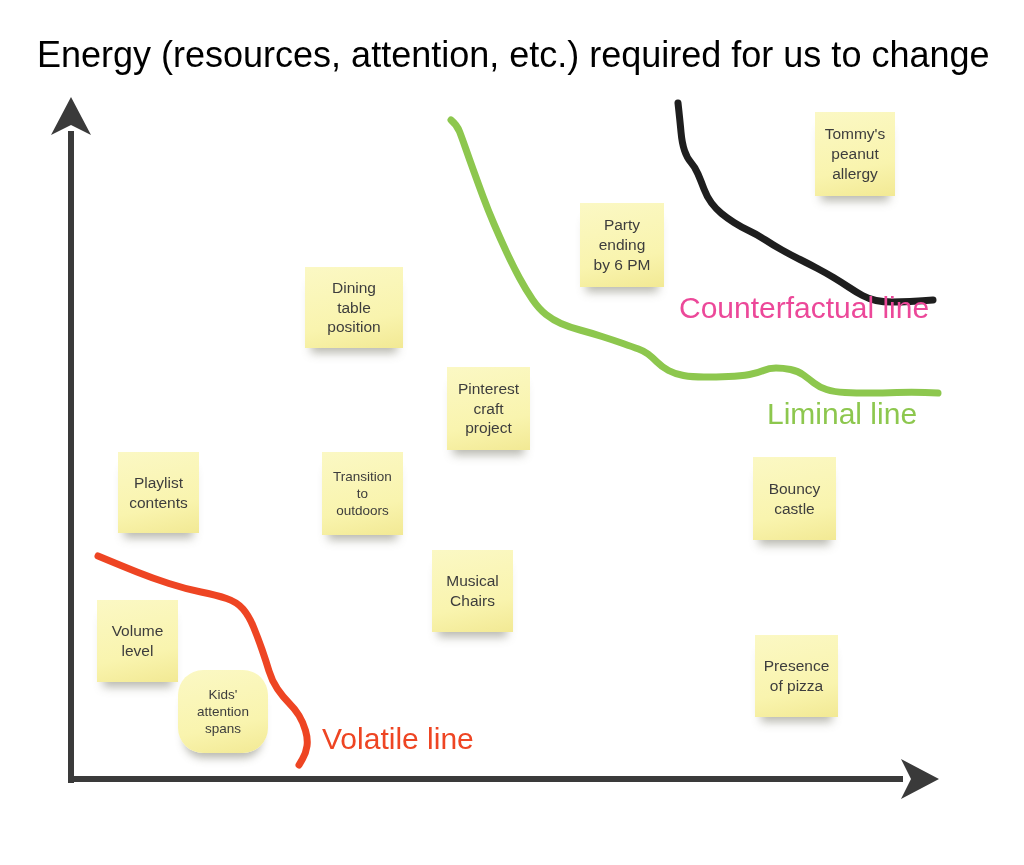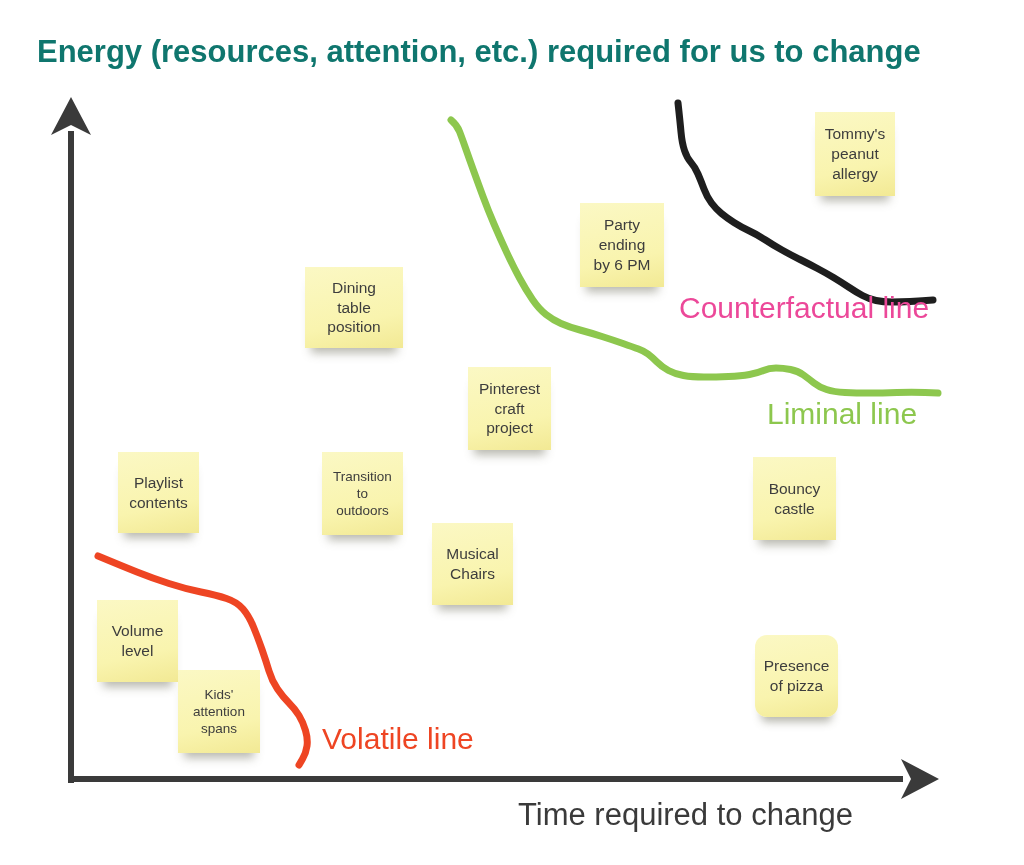--- a/index.html
+++ b/index.html
@@ -1,18 +1,18 @@
 <!DOCTYPE html>
 <html><head>
 <meta charset="utf-8">
 <style>
   html,body{margin:0;padding:0;background:#ffffff;}
   body{width:1024px;height:865px;overflow:hidden;font-family:"Liberation Sans","DejaVu Sans",sans-serif;}
   .canvas{position:relative;width:1024px;height:865px;background:#ffffff;}
-  .chart-title{position:absolute;left:37px;top:34px;font-size:31px;color:#0f766e;letter-spacing:0;white-space:nowrap;font-weight:bold;}
+  .chart-title{position:absolute;left:37px;top:34px;font-size:36px;color:#000000;letter-spacing:0;white-space:nowrap;}
   .x-axis-label{position:absolute;left:518px;top:797px;font-size:31px;color:#3a3a3a;white-space:nowrap;}
   #plot{position:absolute;left:0;top:0;width:1024px;height:865px;}
   .note{position:absolute;display:flex;align-items:center;justify-content:center;text-align:center;
         color:#3d3d3d;font-size:15.5px;line-height:1.27;padding:12px;box-sizing:border-box;
         background:linear-gradient(168deg,#fbf8c4 0%,#f9f4ae 65%,#f2e994 100%);
         box-shadow:0 11px 9px -6px rgba(100,100,80,0.45);}
   .note.small{font-size:13.5px;}
   .line-label{position:absolute;font-size:30px;white-space:nowrap;}
 </style>
 </head>
@@ -44,41 +44,40 @@
   <div id="notes">
       <div class="note" style="left: 815px; top: 112px; width: 80px; height: 84px;">
         <span>Tommy's peanut allergy</span>
       </div>
       <div class="note" style="left: 580px; top: 203px; width: 84px; height: 84px;">
         <span>Party ending by 6 PM</span>
       </div>
       <div class="note" style="left: 305px; top: 267px; width: 98px; height: 81px;">
         <span>Dining table position</span>
       </div>
-      <div class="note" style="left: 447px; top: 367px; width: 83px; height: 83px; margin-left: 21px;">
+      <div class="note" style="left: 447px; top: 367px; width: 83px; height: 83px;">
         <span>Pinterest craft project</span>
       </div>
       <div class="note" style="left: 118px; top: 452px; width: 81px; height: 81px;">
         <span>Playlist contents</span>
       </div>
       <div class="note small" style="left: 322px; top: 452px; width: 81px; height: 83px;">
         <span>Transition to outdoors</span>
       </div>
       <div class="note" style="left: 753px; top: 457px; width: 83px; height: 83px;">
         <span>Bouncy castle</span>
       </div>
-      <div class="note" style="left: 432px; top: 523px; width: 81px; height: 82px;">
+      <div class="note" style="left: 432px; top: 550px; width: 81px; height: 82px;">
         <span>Musical Chairs</span>
       </div>
       <div class="note" style="left: 97px; top: 600px; width: 81px; height: 82px;">
         <span>Volume level</span>
       </div>
-      <div class="note small" style="left: 178px; top: 670px; width: 82px; height: 83px;">
+      <div class="note small" style="left: 178px; top: 670px; width: 90px; height: 83px; border-radius: 25px;">
         <span>Kids' attention spans</span>
       </div>
-      <div class="note" style="left: 755px; top: 635px; width: 83px; height: 82px; border-radius: 12px;">
+      <div class="note" style="left: 755px; top: 635px; width: 83px; height: 82px;">
         <span>Presence of pizza</span>
       </div>
     </div>
 
-  <div class="x-axis-label">Time required to change</div>
 
 </div>
 
 </body></html>

